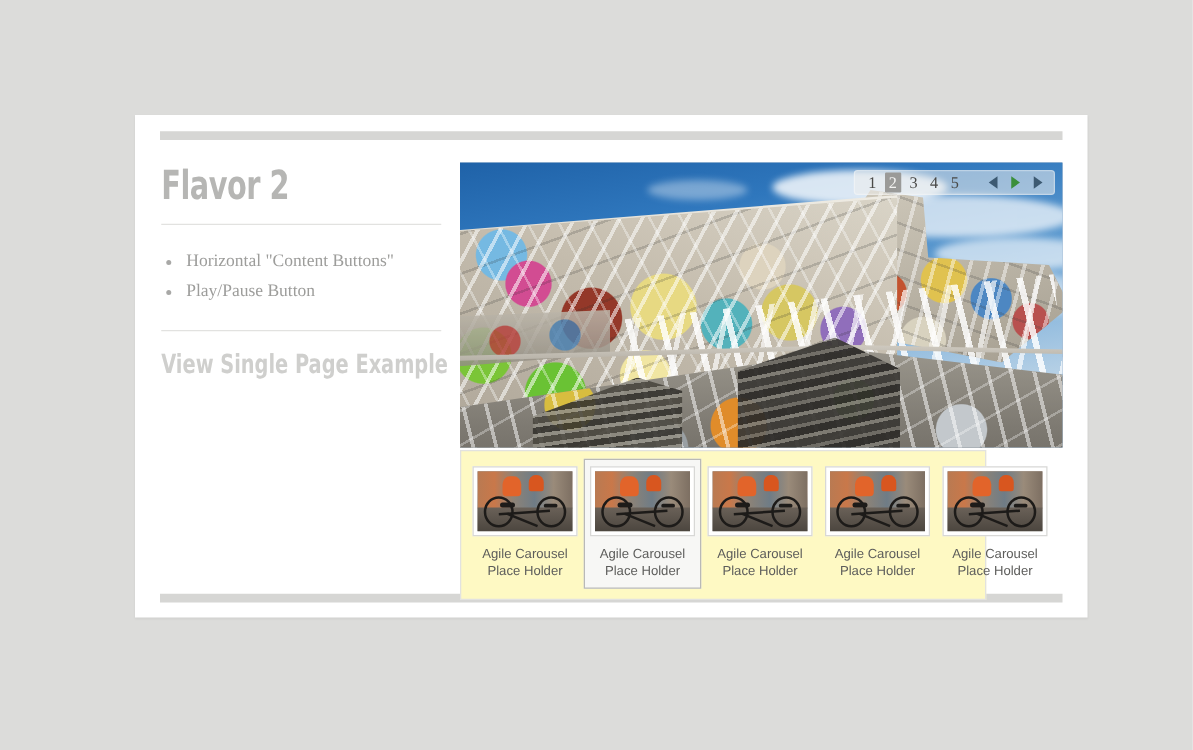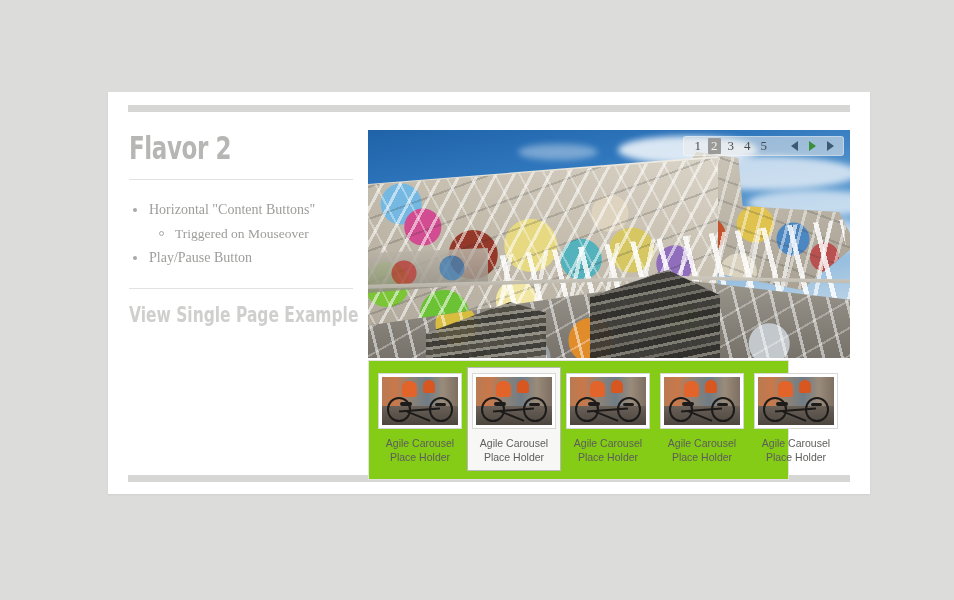--- a/index.html
+++ b/index.html
@@ -320,21 +320,21 @@
   .tri-left  { border-right: 7px solid #3d5a72; }
   .tri-right { border-left:  7px solid #3d5a72; }
   .tri-play  { border-left:  7px solid #3b8f3b; }
 
   
   .thumb-strip {
     position: relative;
     width: 421px;
     margin-top: 2px;
     padding: 6px 4px 8px 4px;
-    background: #84cc16;
+    background: #fef9c3;
     border: 1px solid #e2e2e0;
     display: flex;
     gap: 0px;
   }
   .thumb {
     width: 94px;
     padding: 5px 4px 6px 4px;
     text-align: center;
     cursor: pointer;
     border: 1px solid transparent;
@@ -433,24 +433,20 @@
 
   <div class="left-col">
 
     <div class="flavor-title">Flavor 2</div>
     <div class="divider"></div>
 
     <ul class="feature-list">
       <li>
         <span class="bullet"></span>
         <span>Horizontal "Content Buttons"</span>
-      </li>
-      <li class="sub">
-        <span class="bullet"></span>
-        <span>Triggered on Mouseover</span>
       </li>
       <li>
         <span class="bullet"></span>
         <span>Play/Pause Button</span>
       </li>
     </ul>
 
     <div class="divider-lower"></div>
     <a href="#" class="single-page-link">View Single Page Example</a>
   </div>

